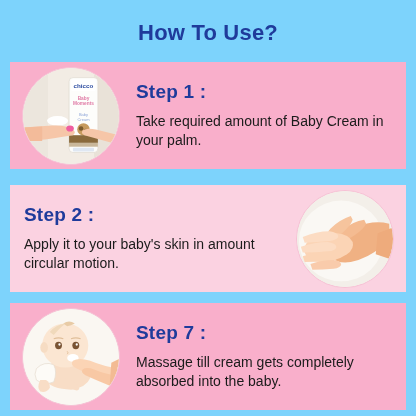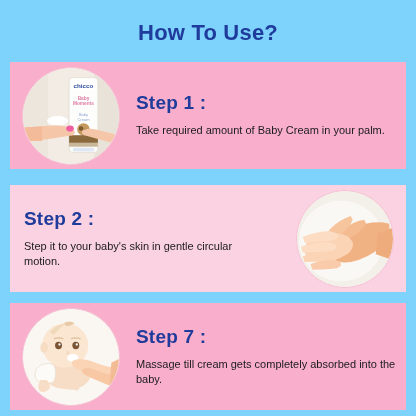--- a/index.html
+++ b/index.html
@@ -74,21 +74,21 @@
   .img-right .step-text { padding-left: 14px; }
 
   .step-heading {
     font-size: 19px;
     font-weight: bold;
     color: #1f3b9b;
     margin-bottom: 9px;
     letter-spacing: 0.2px;
   }
   .step-body {
-    font-size: 11px;
+    font-size: 14px;
     line-height: 1.38;
     color: #1b1b1b;
   }
 
   svg { display: block; width: 100%; height: 100%; }
 </style>
 </head>
 <body>
 
 <div class="page">
@@ -169,21 +169,21 @@
             <path d="M14 76 Q26 72 38 72 Q45 73 46 76 Q46 80 38 81 Q26 82 16 82 Z" fill="#f9cbab"></path>
 
             <path d="M84 44 L100 38 L100 72 L82 66 Z" fill="#eeab7c"></path>
           </g>
         </svg>
       </div>
     </div>
 
     <div class="step-text">
       <div class="step-heading">Step 2 :</div>
-      <div class="step-body">Step it to your baby's skin in gentle circular motion.</div>
+      <div class="step-body">Apply it to your baby's skin in amount circular motion.</div>
     </div>
   </div>
 
   <div class="step-panel p3">
 
     <div class="photo-wrap">
       <div class="photo">
         <svg viewBox="0 0 100 100">
           <defs>
             <clipPath id="c3">

